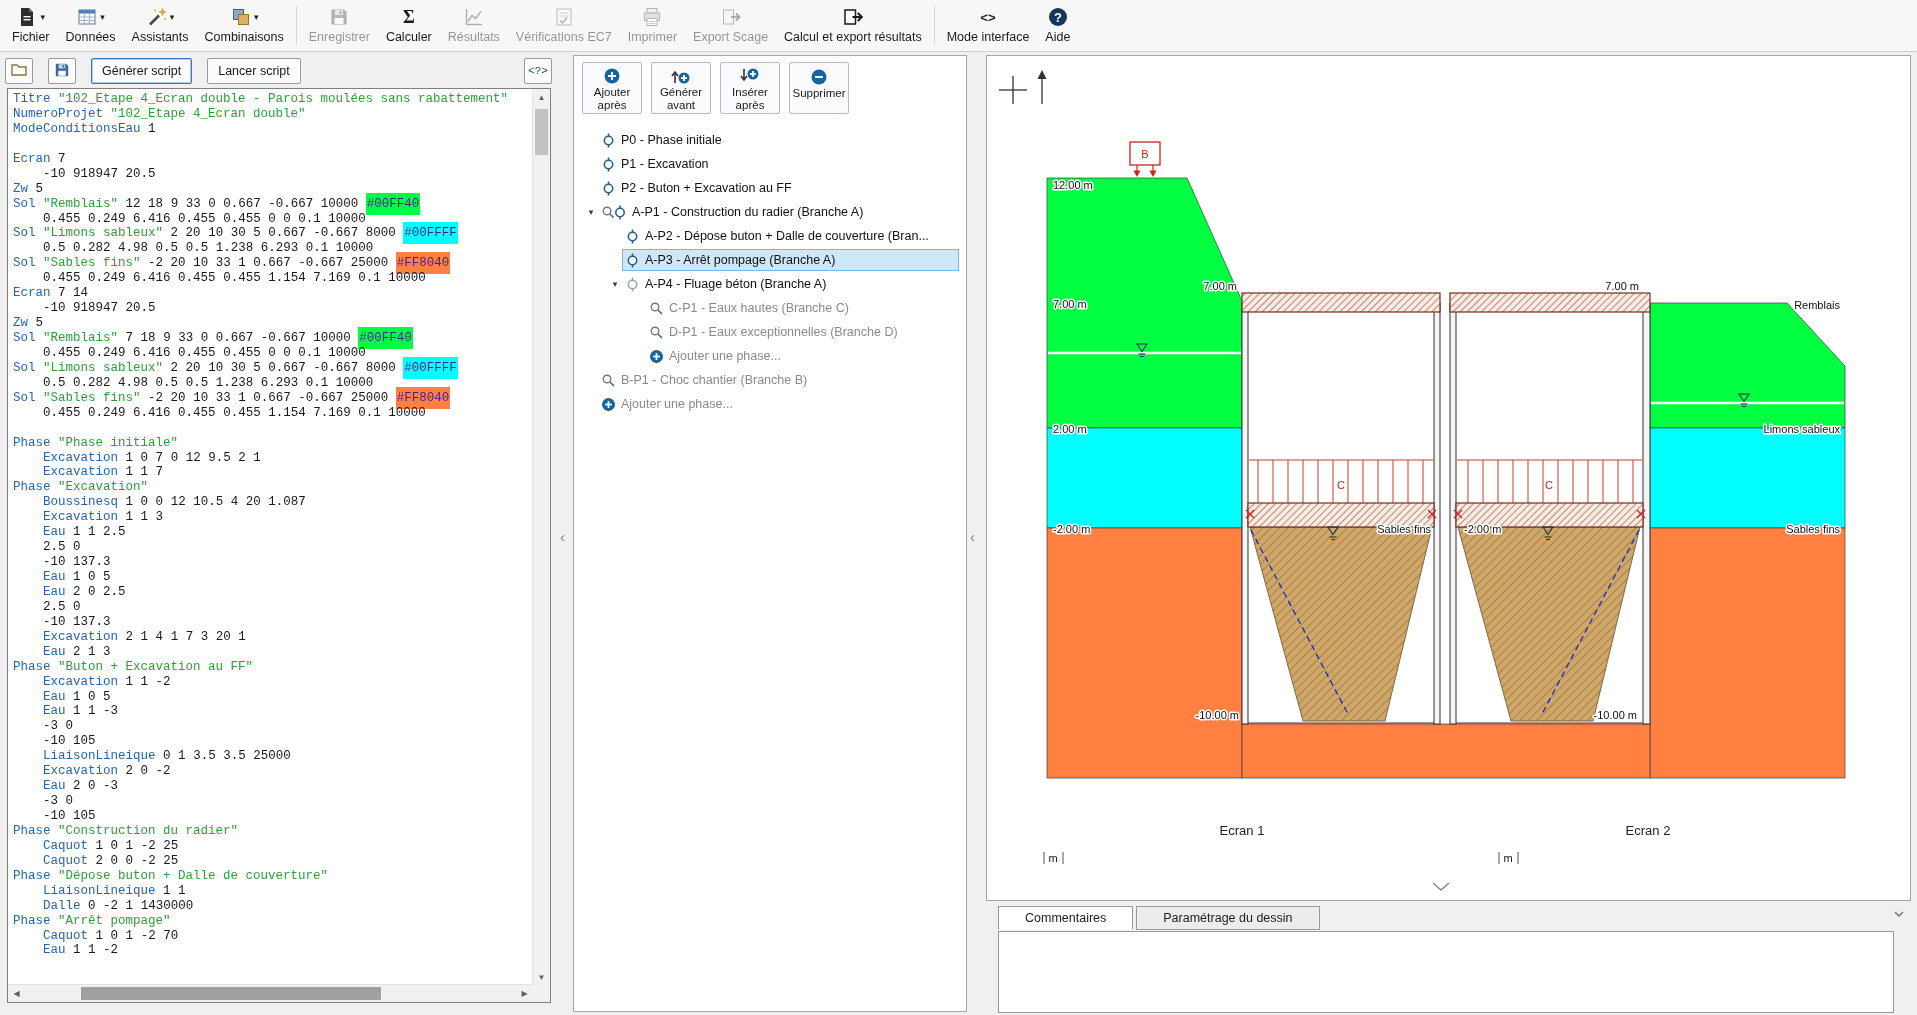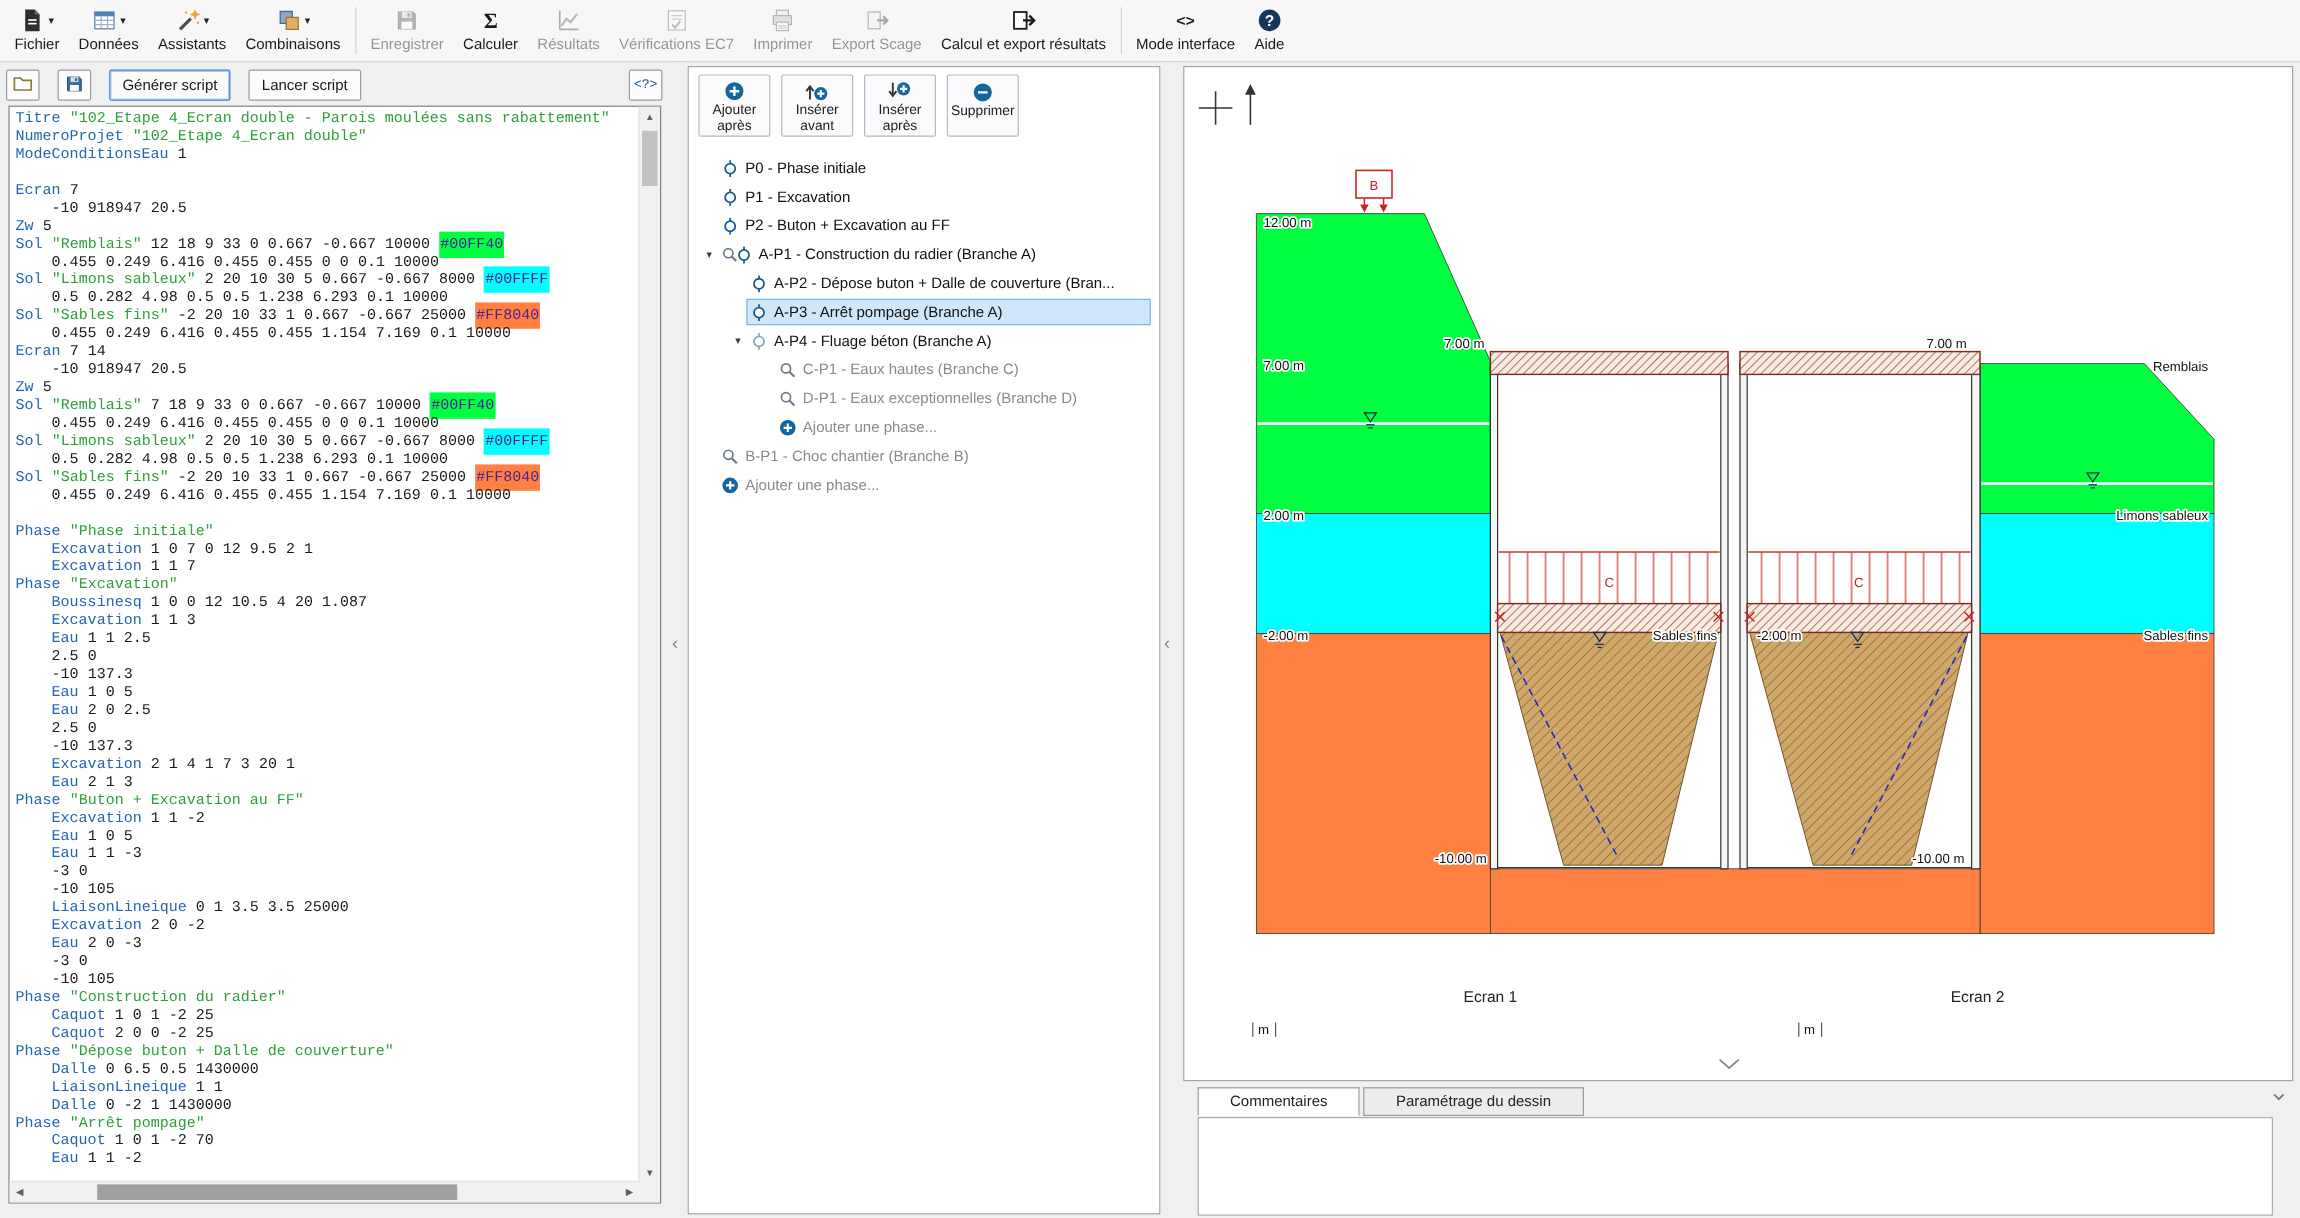--- a/index.html
+++ b/index.html
@@ -283,21 +283,20 @@
           <div class="sl"><span>    </span><span class="tok-num">-10</span><span> </span><span class="tok-num">105</span></div>
           <div class="sl"><span>    </span><span class="tok-kw">LiaisonLineique</span><span> </span><span class="tok-num">0</span><span> </span><span class="tok-num">1</span><span> </span><span class="tok-num">3.5</span><span> </span><span class="tok-num">3.5</span><span> </span><span class="tok-num">25000</span></div>
           <div class="sl"><span>    </span><span class="tok-kw">Excavation</span><span> </span><span class="tok-num">2</span><span> </span><span class="tok-num">0</span><span> </span><span class="tok-num">-2</span></div>
           <div class="sl"><span>    </span><span class="tok-kw">Eau</span><span> </span><span class="tok-num">2</span><span> </span><span class="tok-num">0</span><span> </span><span class="tok-num">-3</span></div>
           <div class="sl"><span>    </span><span class="tok-num">-3</span><span> </span><span class="tok-num">0</span></div>
           <div class="sl"><span>    </span><span class="tok-num">-10</span><span> </span><span class="tok-num">105</span></div>
           <div class="sl"><span class="tok-kw">Phase</span><span> </span><span class="tok-str">"Construction du radier"</span></div>
           <div class="sl"><span>    </span><span class="tok-kw">Caquot</span><span> </span><span class="tok-num">1</span><span> </span><span class="tok-num">0</span><span> </span><span class="tok-num">1</span><span> </span><span class="tok-num">-2</span><span> </span><span class="tok-num">25</span></div>
           <div class="sl"><span>    </span><span class="tok-kw">Caquot</span><span> </span><span class="tok-num">2</span><span> </span><span class="tok-num">0</span><span> </span><span class="tok-num">0</span><span> </span><span class="tok-num">-2</span><span> </span><span class="tok-num">25</span></div>
           <div class="sl"><span class="tok-kw">Phase</span><span> </span><span class="tok-str">"Dépose buton + Dalle de couverture"</span></div>
-          <div class="sl"><span>    </span><span class="tok-kw">Dalle</span><span> </span><span class="tok-num">0</span><span> </span><span class="tok-num">6.5</span><span> </span><span class="tok-num">0.5</span><span> </span><span class="tok-num">1430000</span></div>
           <div class="sl"><span>    </span><span class="tok-kw">LiaisonLineique</span><span> </span><span class="tok-num">1</span><span> </span><span class="tok-num">1</span></div>
           <div class="sl"><span>    </span><span class="tok-kw">Dalle</span><span> </span><span class="tok-num">0</span><span> </span><span class="tok-num">-2</span><span> </span><span class="tok-num">1</span><span> </span><span class="tok-num">1430000</span></div>
           <div class="sl"><span class="tok-kw">Phase</span><span> </span><span class="tok-str">"Arrêt pompage"</span></div>
           <div class="sl"><span>    </span><span class="tok-kw">Caquot</span><span> </span><span class="tok-num">1</span><span> </span><span class="tok-num">0</span><span> </span><span class="tok-num">1</span><span> </span><span class="tok-num">-2</span><span> </span><span class="tok-num">70</span></div>
           <div class="sl"><span>    </span><span class="tok-kw">Eau</span><span> </span><span class="tok-num">1</span><span> </span><span class="tok-num">1</span><span> </span><span class="tok-num">-2</span></div>
         </div>
       <div id="script-vscroll">
         <div class="sb-arrow" style="top:0">▲</div>
         <div id="vthumb"></div>
         <div class="sb-arrow" style="bottom:0">▼</div>
@@ -333,21 +332,21 @@
         <button class="pbtn">
           <span class="ic">
             <svg width="20" height="20" viewBox="0 0 20 20">
               <path d="M4,17 V7" stroke="#333" stroke-width="1.6" fill="none"></path>
               <path d="M1,10 L4,6 L7,10" stroke="#333" stroke-width="1.6" fill="none"></path>
               <circle cx="13" cy="12" r="5.5" fill="#1565a0"></circle>
               <line x1="13" y1="9" x2="13" y2="15" stroke="#fff" stroke-width="1.8"></line>
               <line x1="10" y1="12" x2="16" y2="12" stroke="#fff" stroke-width="1.8"></line>
             </svg>
           </span>
-          <span>Insérer avant</span>
+          <span>Générer avant</span>
         </button>
         <button class="pbtn">
           <span class="ic">
             <svg width="20" height="20" viewBox="0 0 20 20">
               <path d="M4,3 V13" stroke="#333" stroke-width="1.6" fill="none"></path>
               <path d="M1,10 L4,14 L7,10" stroke="#333" stroke-width="1.6" fill="none"></path>
               <circle cx="13" cy="8" r="5.5" fill="#1565a0"></circle>
               <line x1="13" y1="5" x2="13" y2="11" stroke="#fff" stroke-width="1.8"></line>
               <line x1="10" y1="8" x2="16" y2="8" stroke="#fff" stroke-width="1.8"></line>
             </svg>

